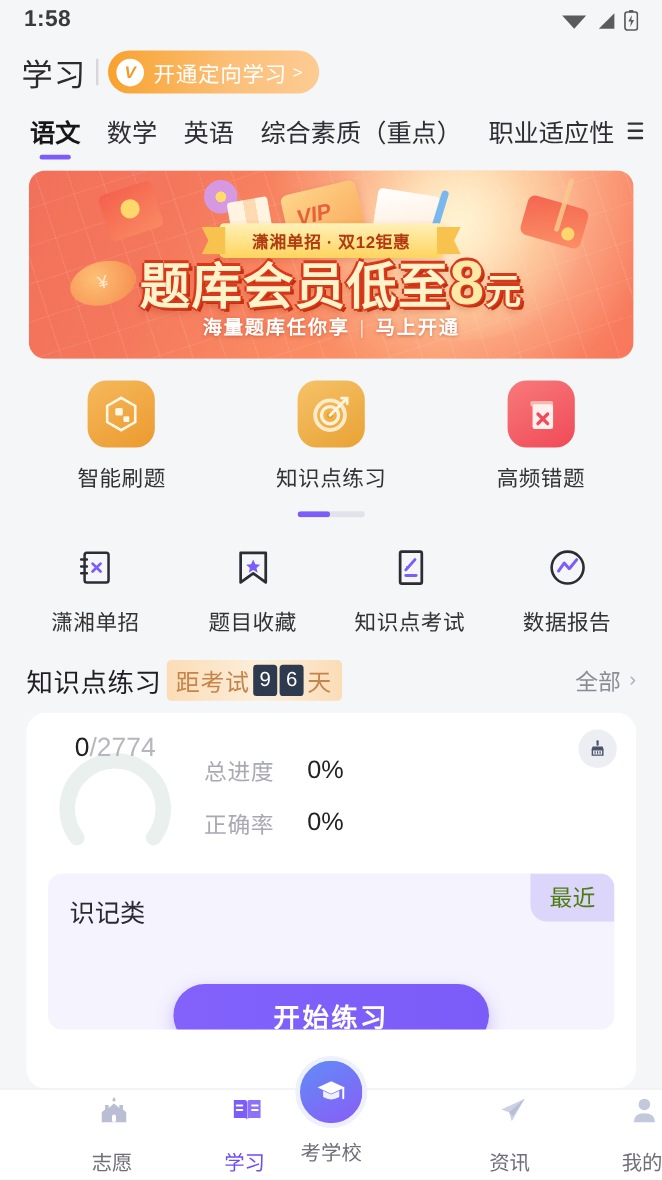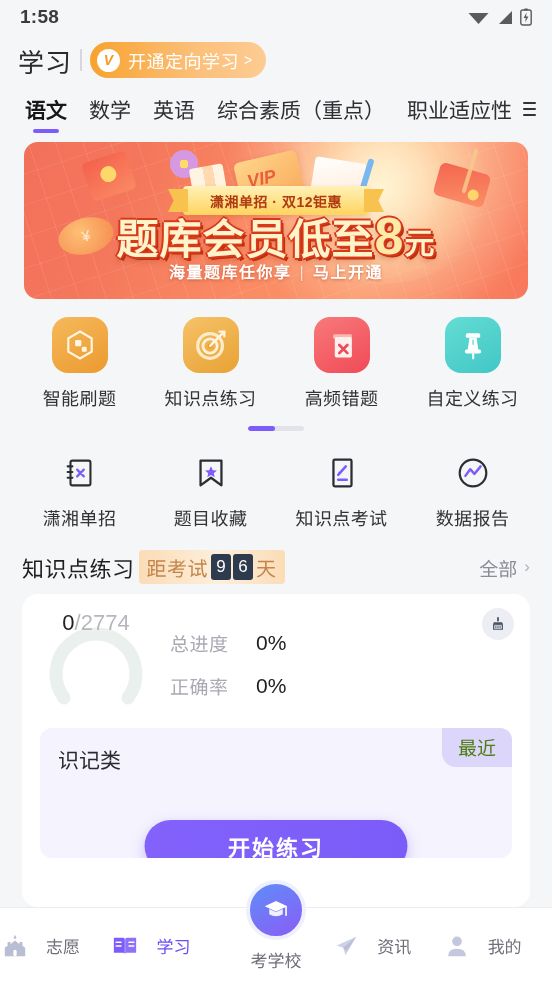--- a/index.html
+++ b/index.html
@@ -172,21 +172,21 @@
     width:263px; height:52px; border-radius:26px;
     background:linear-gradient(90deg,#8262fb,#7b5cf8);
     color:#fff; font-size:22px; font-weight:bold; letter-spacing:2px;
     display:flex; align-items:center; justify-content:center;
     box-shadow:0 5px 14px rgba(120,90,250,.35);
   }
 
   
   .tabbar { position:relative; flex:0 0 76px; background:#fff; border-top:1px solid #ececf0;
             display:flex; align-items:center; }
-  .tabitem { flex:1 1 0; display:flex; flex-direction:row; align-items:center; gap:16px; }
+  .tabitem { flex:1 1 0; display:flex; flex-direction:column; align-items:flex-end; gap:16px; }
   .tabitem .tb-label { font-size:17px; color:#6f6f7a; }
   .tabitem.active .tb-label { color:#6c4df6; }
   .tb-ico { width:30px; height:28px; display:flex; align-items:center; justify-content:center; }
   .center-btn {
     position:absolute; left:50%; transform:translateX(-50%); top:-28px;
     width:60px; height:60px; border-radius:50%;
     background:linear-gradient(150deg,#5f8df7,#8b5cf6);
     display:flex; align-items:center; justify-content:center;
     border:4px solid #eef1fd;
   }
@@ -290,32 +290,20 @@
     </div>
     <div class="grid-cell">
       <div class="app-ico ico-wrong">
         <svg viewBox="0 0 40 40" width="36" height="36">
           <rect x="10" y="8" width="21" height="5" rx="1.6" fill="#f9b7b2"></rect>
           <rect x="12" y="11" width="19" height="23" rx="2" fill="#fff0ee"></rect>
           <path d="M17 20 L26 29 M26 20 L17 29" stroke="#ef4a57" stroke-width="3" stroke-linecap="round"></path>
         </svg>
       </div>
       <div class="grid-label">高频错题</div>
-    </div>
-    <div class="grid-cell">
-      <div class="app-ico ico-custom">
-        <svg viewBox="0 0 40 40" width="36" height="36">
-          <rect x="12" y="7" width="16" height="5" rx="1.8" fill="#ffffff"></rect>
-          <path d="M16 12 L24 12 L26 26 L14 26 Z" fill="#ffffff"></path>
-          <rect x="11" y="25" width="18" height="4.5" rx="2" fill="#ffffff"></rect>
-          <rect x="19" y="29" width="2.4" height="7" rx="1.2" fill="#ffffff"></rect>
-          <rect x="19.2" y="14" width="1.8" height="6" rx=".9" fill="#7fdedd"></rect>
-        </svg>
-      </div>
-      <div class="grid-label">自定义练习</div>
     </div>
   </div>
 
   <div class="pager">
     <div class="pager-track">
       <div class="pager-bar"></div>
     </div>
   </div>
 
   <div class="grid2">

